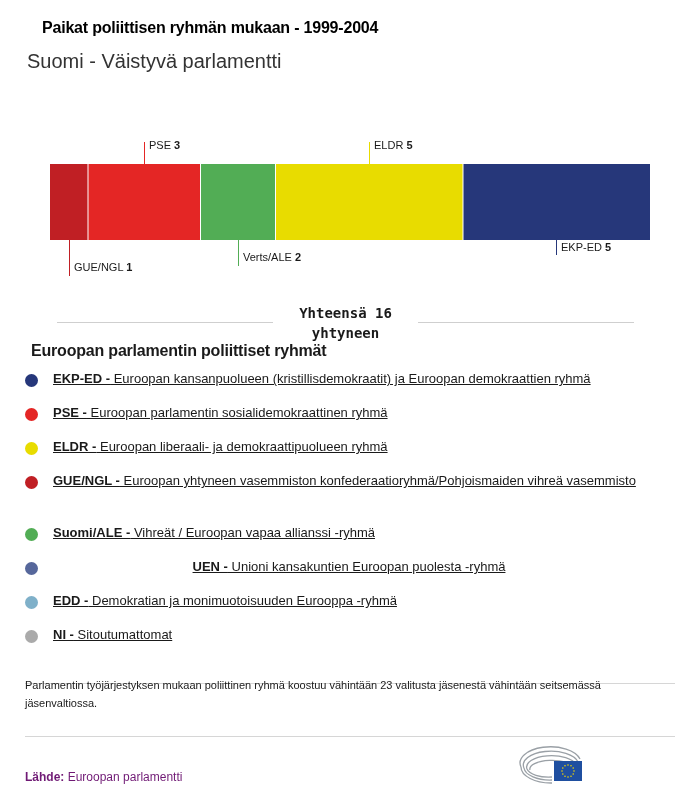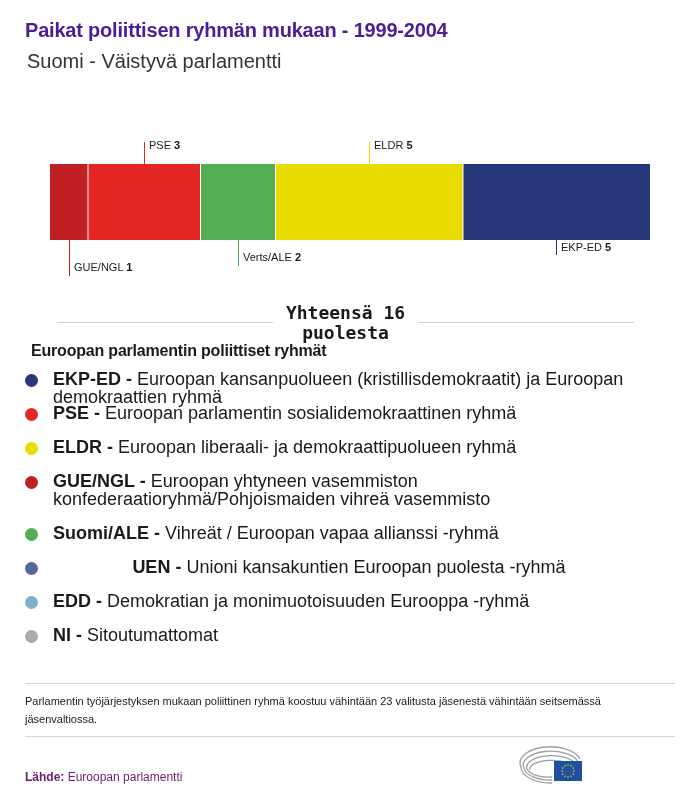--- a/index.html
+++ b/index.html
@@ -1,39 +1,39 @@
 <!DOCTYPE html>
 <html><head>
   <meta charset="utf-8">
   <style>
     * { box-sizing: border-box; margin: 0; padding: 0; }
     html, body { width: 700px; height: 804px; background: #ffffff; overflow: hidden; }
     body { font-family: "Liberation Sans", "DejaVu Sans", sans-serif; color: #1a1a1a; position: relative; }
 
-    .title { position: absolute; left: 25px; top: 19px; font-size: 20px; font-weight: bold; letter-spacing: -0.2px; color: #4c1d95; }
+    .title { position: absolute; left: 42px; top: 19px; font-size: 16px; font-weight: bold; letter-spacing: -0.2px; color: #000000; }
     .subtitle { position: absolute; left: 27px; top: 50px; font-size: 20px; color: #333; }
 
     #chart { position: absolute; left: 0; top: 130px; width: 700px; height: 160px; }
     #chart text { font-family: "Liberation Sans", "DejaVu Sans", sans-serif; font-size: 11px; fill: #1a1a1a; }
     #chart .num { font-weight: bold; }
 
     .total-wrap { position: absolute; left: 0; top: 300px; width: 700px; height: 44px; }
     .total-line { position: absolute; top: 22px; height: 1px; background: #cfcfcf; }
     .total-line.left { left: 57px; width: 216px; }
     .total-line.right { left: 418px; width: 216px; }
-    .total-text { position: absolute; left: 273px; width: 145px; top: 3px; text-align: center; font-family: "DejaVu Sans Mono", monospace; font-size: 18px; font-weight: bold; line-height: 20px; color: #1a1a1a; }
+    .total-text { position: absolute; left: 273px; width: 145px; top: 3px; text-align: center; font-family: "DejaVu Sans Mono", monospace; font-size: 14px; font-weight: bold; line-height: 20px; color: #1a1a1a; }
 
     .legend-title { position: absolute; left: 31px; top: 342px; font-size: 16px; font-weight: bold; color: #1a1a1a; letter-spacing: -0.2px; }
     .legend { position: absolute; left: 25px; top: 370px; width: 620px; }
-    .legend-item { position: relative; padding-left: 28px; font-size: 18px; line-height: 18px; color: #1a1a1a; }
+    .legend-item { position: relative; padding-left: 28px; font-size: 13px; line-height: 18px; color: #1a1a1a; text-decoration: underline; }
     .legend-item .dot { position: absolute; left: 0; top: 4px; width: 13px; height: 13px; border-radius: 50%; }
     .legend-item .abbr { font-weight: bold; }
 
     .divider { position: absolute; left: 25px; width: 650px; height: 1px; background: #d6d6d6; }
-    .note { position: absolute; left: 25px; top: 692px; width: 650px; font-size: 11px; line-height: 18px; color: #1a1a1a; }
+    .note { position: absolute; left: 25px; top: 676px; width: 650px; font-size: 11px; line-height: 18px; color: #1a1a1a; }
     .source { position: absolute; left: 25px; top: 770px; font-size: 12px; color: #701a75; }
     .source .lbl { font-weight: bold; }
 
     .logo { position: absolute; left: 518px; top: 745px; width: 165px; height: 40px; }
     .logo-text { position: absolute; left: 72px; top: 4px; font-size: 15px; line-height: 16px; color: #4d5563; font-weight: bold; }
   </style>
 </head>
 <body>
 
 <div class="title">Paikat poliittisen ryhmän mukaan - 1999-2004</div>
@@ -55,21 +55,21 @@
     <rect x="463.5" y="34" width="186.5" height="76" fill="#26377a"></rect>
     <line x1="556.5" x2="556.5" y1="110" y2="125" stroke="#26377a" stroke-width="1"></line>
     <text x="561" y="121"><tspan>EKP-ED </tspan><tspan class="num">5</tspan></text>
   </svg>
 
 <div class="total-wrap">
   <div class="total-line left"></div>
   <div class="total-line right"></div>
   <div class="total-text">
     <div>Yhteensä 16</div>
-    <div>puolesta</div>
+    <div>yhtyneen</div>
   </div>
 </div>
 
 <div class="legend-title">Euroopan parlamentin poliittiset ryhmät</div>
 <div class="legend" id="legend">
     <div class="legend-item" style="position: absolute; top: 0px; left: 0px; width: 620px;"><span class="dot" style="background: rgb(38, 55, 122);"></span><span class="abbr">EKP-ED -</span><span> Euroopan kansanpuolueen (kristillisdemokraatit) ja Euroopan demokraattien ryhmä</span></div>
     <div class="legend-item" style="position: absolute; top: 34px; left: 0px; width: 620px;"><span class="dot" style="background: rgb(228, 38, 37);"></span><span class="abbr">PSE -</span><span> Euroopan parlamentin sosialidemokraattinen ryhmä</span></div>
     <div class="legend-item" style="position: absolute; top: 68px; left: 0px; width: 620px;"><span class="dot" style="background: rgb(232, 220, 0);"></span><span class="abbr">ELDR -</span><span> Euroopan liberaali- ja demokraattipuolueen ryhmä</span></div>
     <div class="legend-item" style="position: absolute; top: 102px; left: 0px; width: 620px;"><span class="dot" style="background: rgb(192, 31, 36);"></span><span class="abbr">GUE/NGL -</span><span> Euroopan yhtyneen vasemmiston konfederaatioryhmä/Pohjoismaiden vihreä vasemmisto</span></div>
     <div class="legend-item" style="position: absolute; top: 154px; left: 0px; width: 620px;"><span class="dot" style="background: rgb(82, 173, 85);"></span><span class="abbr">Suomi/ALE -</span><span> Vihreät / Euroopan vapaa allianssi -ryhmä</span></div>

